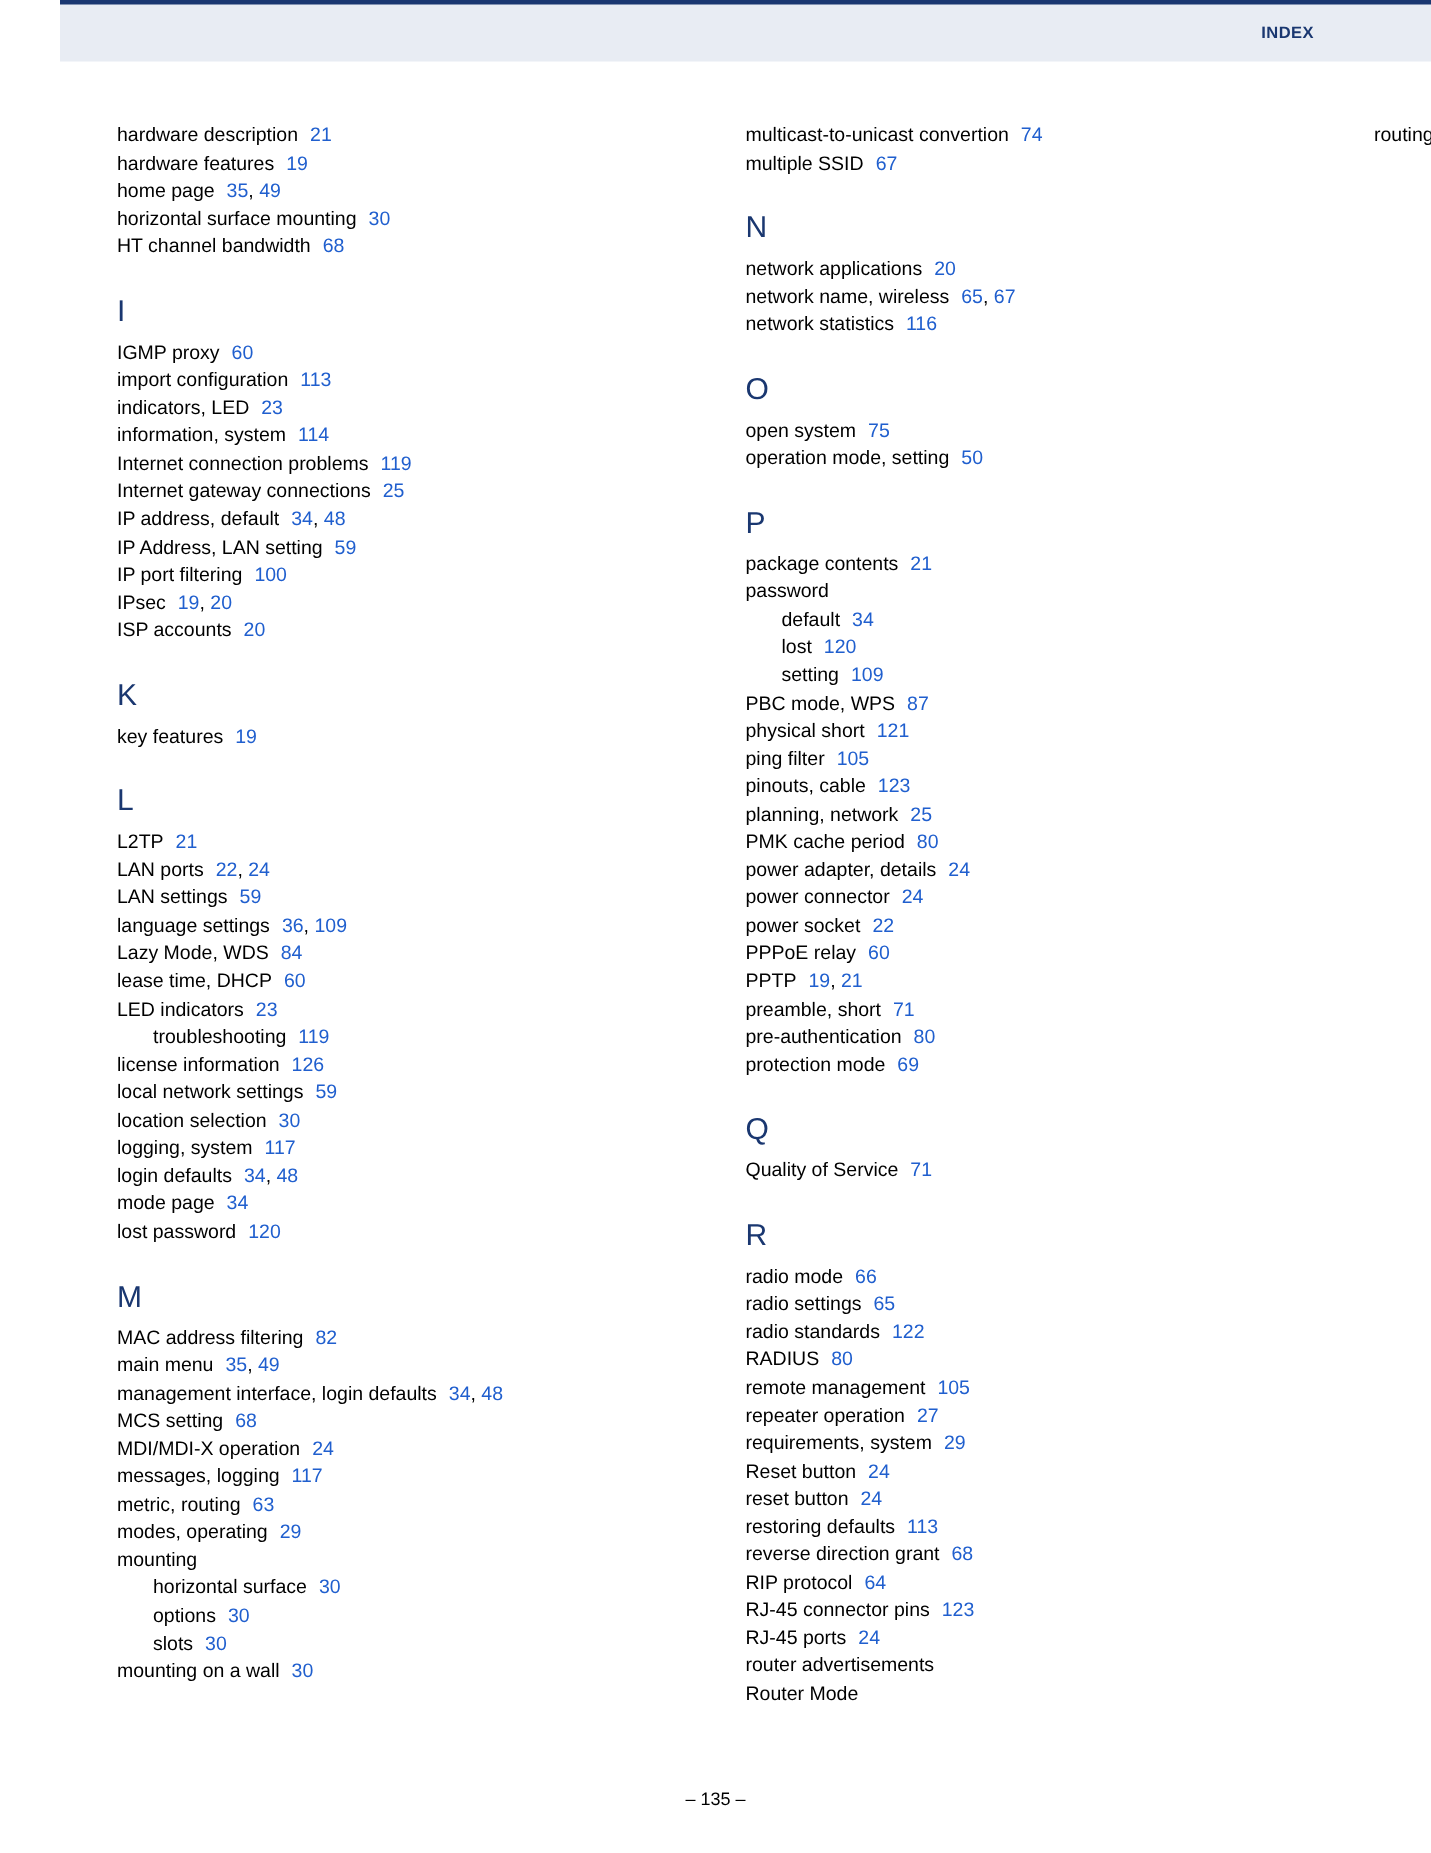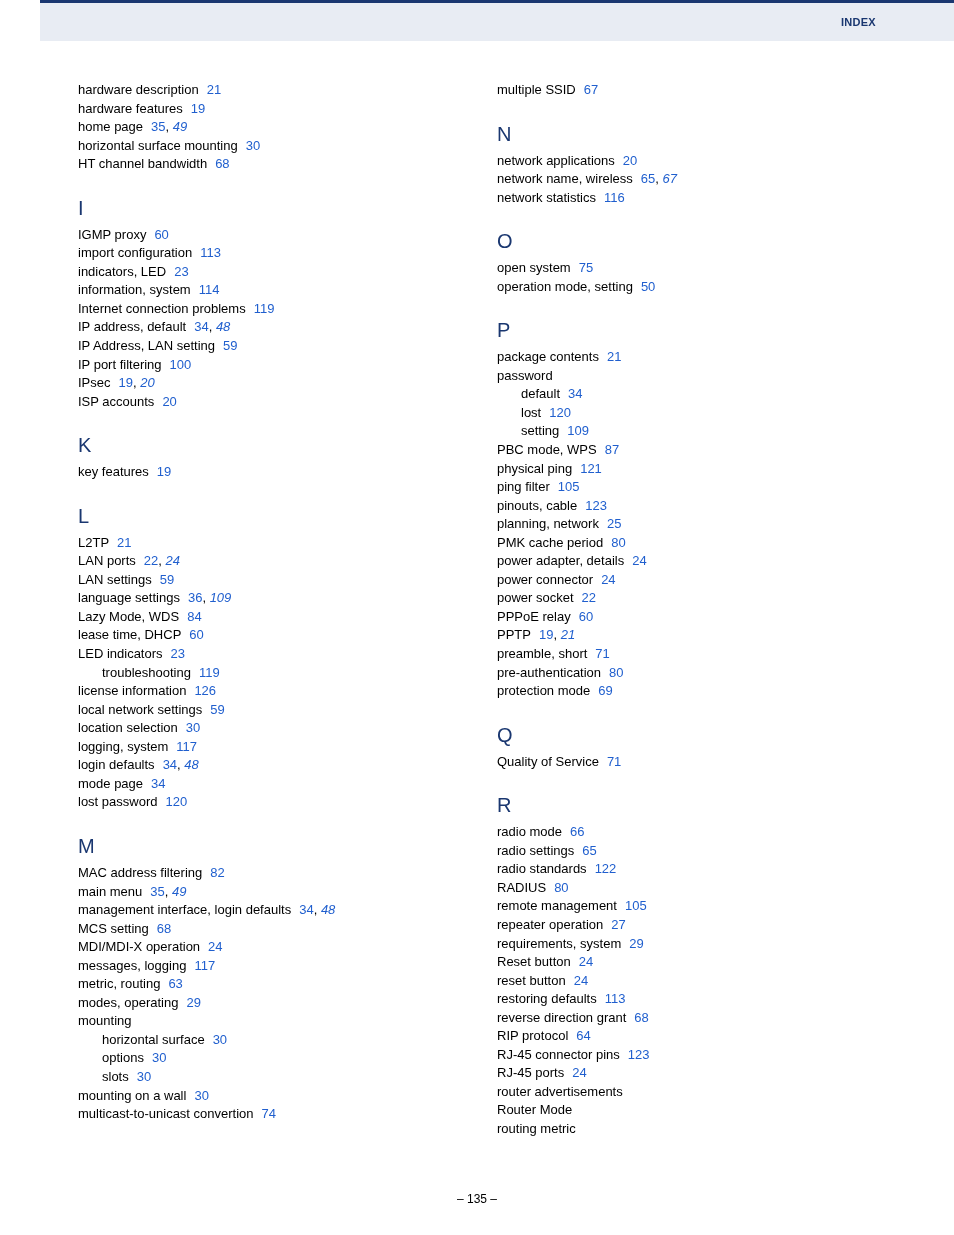--- a/index.html
+++ b/index.html
@@ -53,21 +53,20 @@
   }
   .sub-entry {
     margin-left: 24px;
   }
   .page-ref {
     color: #205fce;
     margin-left: 8px;
   }
   .page-ref-nosp {
     color: #205fce;
-    font-style: italic;
   }
   .footer {
     text-align: center;
     font-size: 12px;
     padding: 10px 0 30px 0;
     color: #000;
   }
 </style>
 </head>
 <body>
@@ -82,20 +81,21 @@
       <div class="entry"><span>hardware features</span><span class="page-ref">19</span></div>
       <div class="entry"><span>home page</span><span class="page-ref">35</span><span>, </span><span class="page-ref-nosp">49</span></div>
       <div class="entry"><span>horizontal surface mounting</span><span class="page-ref">30</span></div>
       <div class="entry"><span>HT channel bandwidth</span><span class="page-ref">68</span></div>
       <div class="section-heading">I</div>
       <div class="entry"><span>IGMP proxy</span><span class="page-ref">60</span></div>
       <div class="entry"><span>import configuration</span><span class="page-ref">113</span></div>
       <div class="entry"><span>indicators, LED</span><span class="page-ref">23</span></div>
       <div class="entry"><span>information, system</span><span class="page-ref">114</span></div>
       <div class="entry"><span>Internet connection problems</span><span class="page-ref">119</span></div>
+      <div class="entry"><span>Internet gateway connections</span><span class="page-ref">25</span></div>
       <div class="entry"><span>IP address, default</span><span class="page-ref">34</span><span>, </span><span class="page-ref-nosp">48</span></div>
       <div class="entry"><span>IP Address, LAN setting</span><span class="page-ref">59</span></div>
       <div class="entry"><span>IP port filtering</span><span class="page-ref">100</span></div>
       <div class="entry"><span>IPsec</span><span class="page-ref">19</span><span>, </span><span class="page-ref-nosp">20</span></div>
       <div class="entry"><span>ISP accounts</span><span class="page-ref">20</span></div>
       <div class="section-heading">K</div>
       <div class="entry"><span>key features</span><span class="page-ref">19</span></div>
       <div class="section-heading">L</div>
       <div class="entry"><span>L2TP</span><span class="page-ref">21</span></div>
       <div class="entry"><span>LAN ports</span><span class="page-ref">22</span><span>, </span><span class="page-ref-nosp">24</span></div>
@@ -135,21 +135,21 @@
       <div class="section-heading">O</div>
       <div class="entry"><span>open system</span><span class="page-ref">75</span></div>
       <div class="entry"><span>operation mode, setting</span><span class="page-ref">50</span></div>
       <div class="section-heading">P</div>
       <div class="entry"><span>package contents</span><span class="page-ref">21</span></div>
       <div class="entry"><span>password</span></div>
       <div class="entry sub-entry"><span>default</span><span class="page-ref">34</span></div>
       <div class="entry sub-entry"><span>lost</span><span class="page-ref">120</span></div>
       <div class="entry sub-entry"><span>setting</span><span class="page-ref">109</span></div>
       <div class="entry"><span>PBC mode, WPS</span><span class="page-ref">87</span></div>
-      <div class="entry"><span>physical ping</span><span class="page-ref">121</span></div>
+      <div class="entry"><span>physical short</span><span class="page-ref">121</span></div>
       <div class="entry"><span>ping filter</span><span class="page-ref">105</span></div>
       <div class="entry"><span>pinouts, cable</span><span class="page-ref">123</span></div>
       <div class="entry"><span>planning, network</span><span class="page-ref">25</span></div>
       <div class="entry"><span>PMK cache period</span><span class="page-ref">80</span></div>
       <div class="entry"><span>power adapter, details</span><span class="page-ref">24</span></div>
       <div class="entry"><span>power connector</span><span class="page-ref">24</span></div>
       <div class="entry"><span>power socket</span><span class="page-ref">22</span></div>
       <div class="entry"><span>PPPoE relay</span><span class="page-ref">60</span></div>
       <div class="entry"><span>PPTP</span><span class="page-ref">19</span><span>, </span><span class="page-ref-nosp">21</span></div>
       <div class="entry"><span>preamble, short</span><span class="page-ref">71</span></div>

